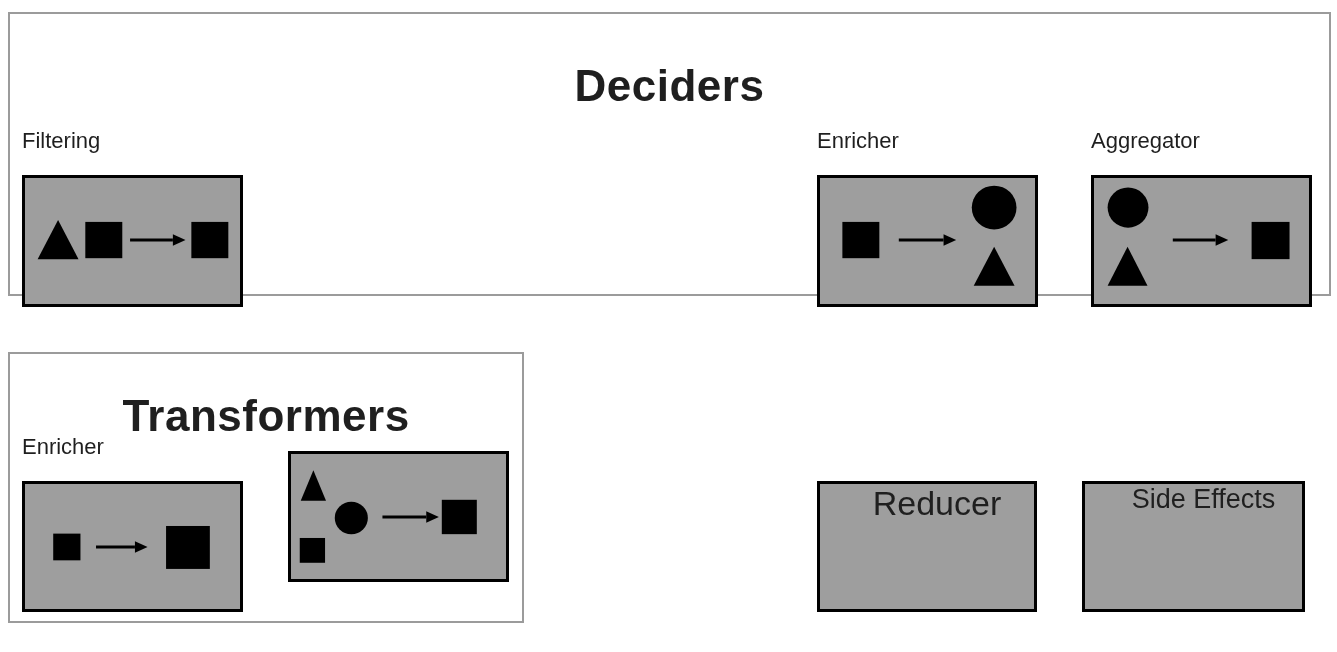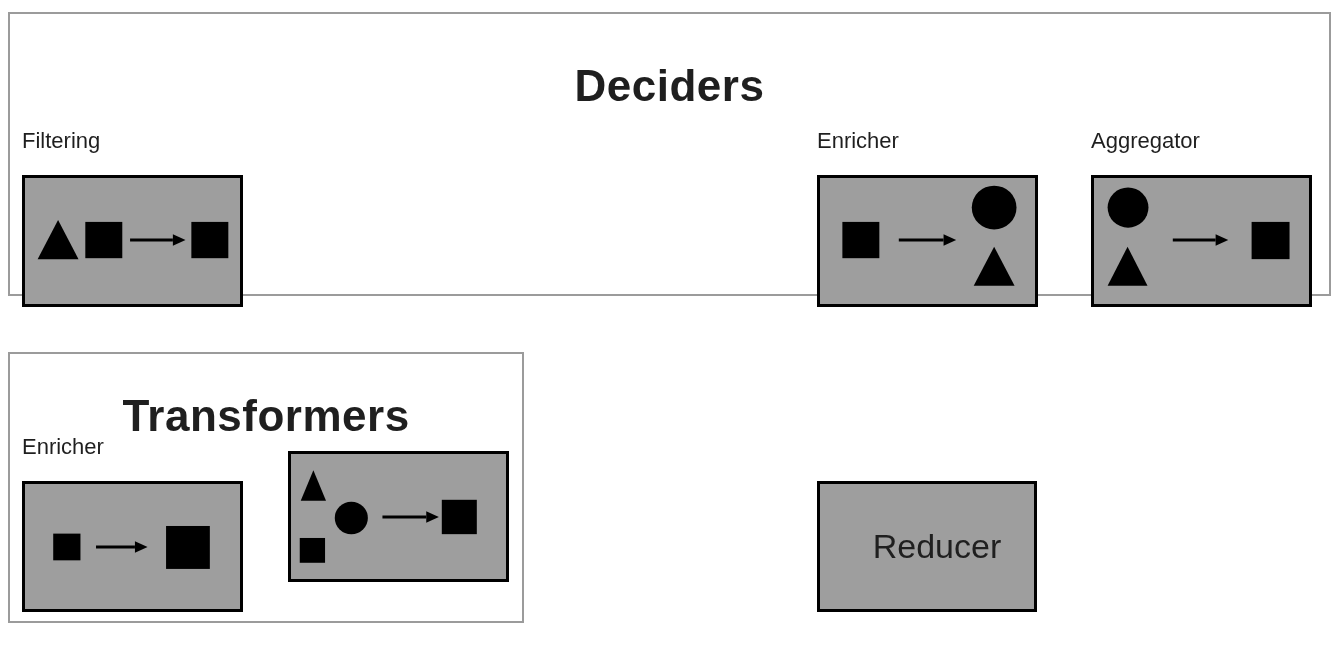--- a/index.html
+++ b/index.html
@@ -53,21 +53,21 @@
   }
   .transformers .shape-box { height:131px; }
 
   .shape-box svg { display:block; width:100%; height:100%; }
 
   .plain-box {
     position:absolute;
     background:var(--box-fill,#9e9e9e);
     border:3px solid var(--box-border,#000000);
     box-sizing:border-box;
-    display:flex; align-items:center; justify-content:center;
+    display:flex; justify-content:center;
     color:var(--text-color,#1f1f1f);
     padding-left:20px;
   }
   .reducer      { left:817px;  top:481px; width:220px; height:131px; font-size:34px; }
   .side-effects { left:1082px; top:481px; width:223px; height:131px; font-size:27px; }
 
   svg .ink   { fill:var(--shape-color,#000000); }
   svg .wire  { stroke:var(--shape-color,#000000); stroke-width:3; fill:none; }
   svg .wire-thick { stroke:var(--shape-color,#000000); stroke-width:3.5; fill:none; }
   svg .wire-dotted {
@@ -151,14 +151,17 @@
           <rect class="ink" x="155" y="48" width="36" height="36"></rect>
         </svg>
       </div>
     </div>
   </section>
 
   <div class="plain-box reducer">
     <span>Reducer</span>
   </div>
 
+  <div class="plain-box side-effects">
+    <span>Side Effects</span>
+  </div>
 
 </div>
 
 </body></html>

